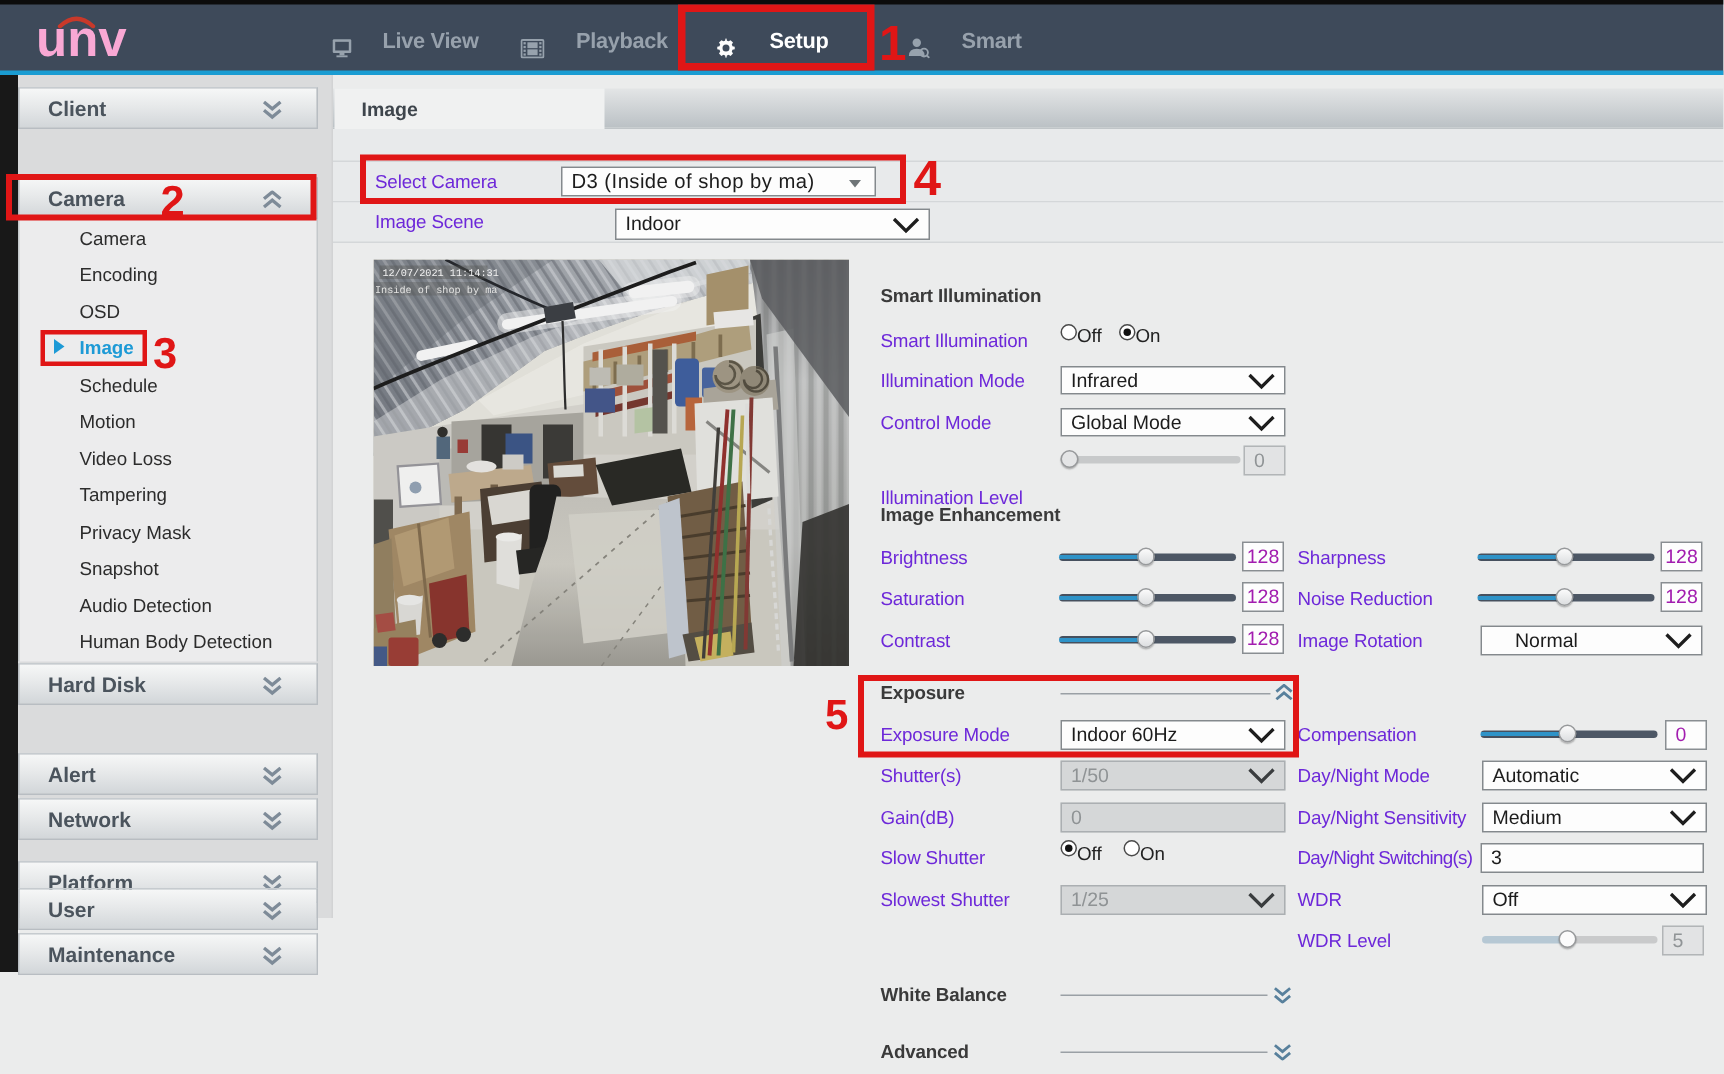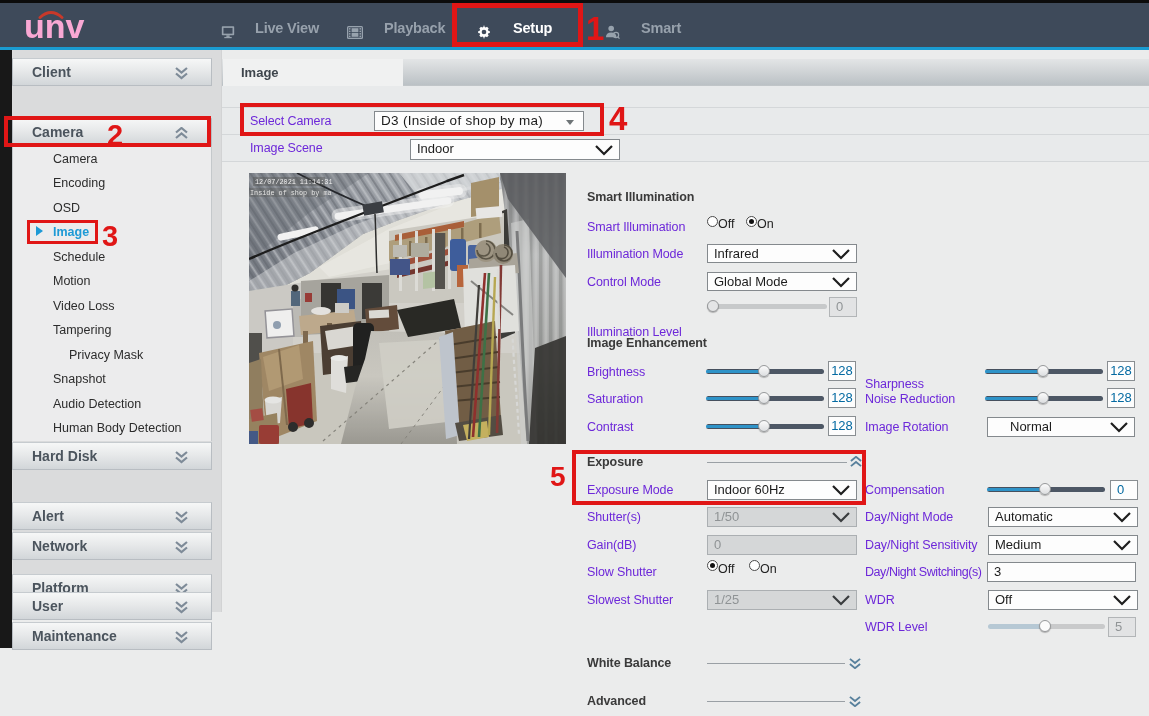--- a/index.html
+++ b/index.html
@@ -43,21 +43,21 @@
   .lbl { position:absolute; font-size:12.5px; letter-spacing:-.1px; color:#6d28d9; line-height:16px; white-space:nowrap; }
   .bold { font-weight:bold; color:#3a3a3a; }
 
   .dd { position:absolute; background:#fdfdfd; border:1px solid #84898d; font-size:13px;
     color:#1c1c1c; line-height:17px; padding-left:6px; white-space:nowrap; }
   .dd.dis { background:#d5d7d8; color:#8f9395; border-color:#abafb2; }
   .dd svg { position:absolute; right:6px; top:4px; }
   .tri { position:absolute; right:9px; top:8px; width:0; height:0;
     border-left:4px solid transparent; border-right:4px solid transparent; border-top:5px solid #6e7477; }
   .vbox { position:absolute; width:28px; height:20px; background:#fdfdfd; border:1px solid #898e92;
-    font-size:13px; color:#0369a1; text-align:center; line-height:18px; }
+    font-size:13px; color:#a21caf; text-align:center; line-height:18px; }
   .vbox.dis { background:#e2e3e4; color:#909496; border-color:#b2b5b7; text-align:left; padding-left:6px; }
 
   .radio { position:absolute; width:11px; height:11px; border-radius:50%;
     border:1px solid #4a4a4a; background:#fff; }
   .radio.sel::after { content:""; position:absolute; left:2px; top:2px; width:5px; height:5px;
     border-radius:50%; background:#111; }
   .rlbl { position:absolute; font-size:12.5px; color:#222; line-height:14px; }
 
   .track { position:absolute; height:5px; border-radius:3px; }
   .thumb { position:absolute; width:12px; height:12px; border-radius:50%;
@@ -153,21 +153,21 @@
       </svg></div>
   <div class="sub" style="top:101px;">Camera</div>
   <div class="sub" style="top:125px;">Encoding</div>
   <div class="sub" style="top:150px;">OSD</div>
   <div class="sub" style="top:174px; color:#1d9ad6; font-weight:bold;">Image</div>
   <div class="abs" style="left:36px; top:176px; width:0; height:0; border-top:5px solid transparent; border-bottom:5px solid transparent; border-left:7px solid #1d9ad6;"></div>
   <div class="sub" style="top:199px;">Schedule</div>
   <div class="sub" style="top:223px;">Motion</div>
   <div class="sub" style="top:248px;">Video Loss</div>
   <div class="sub" style="top:272px;">Tampering</div>
-  <div class="sub" style="top:297px;margin-left:16px;">Privacy Mask</div>
+  <div class="sub" style="top:297px;">Privacy Mask</div>
   <div class="sub" style="top:321px;">Snapshot</div>
   <div class="sub" style="top:346px;">Audio Detection</div>
   <div class="sub" style="top:370px;">Human Body Detection</div>
   <div class="mhead" style="top:392px;">Hard Disk<svg class="chev" width="14" height="13">
         <use href="#chevdd"></use>
       </svg></div>
   <div class="mhead" style="top:452px;">Alert<svg class="chev" width="14" height="13">
         <use href="#chevdd"></use>
       </svg></div>
   <div class="mhead" style="top:482px;">Network<svg class="chev" width="14" height="13">
@@ -401,21 +401,21 @@
   <div class="thumb" style="left:485px; top:250px; background:#e4e5e6;"></div>
   <div class="vbox dis" style="left:607px; top:247px;">0</div>
 
   <div class="lbl bold" style="left:365px; top:285px;">Image Enhancement</div>
 
   <div class="lbl" style="left:365px; top:314px;">Brightness</div>
   <div class="track" style="left:484px; top:319px; width:60px; background:linear-gradient(#46505e 0%,#46505e 22%,#2e93c8 26%,#2e93c8 76%,#46505e 80%,#46505e 100%);"></div>
   <div class="track" style="left:544px; top:319px; width:58px; background:#4d5765;"></div>
   <div class="thumb" style="left:536px; top:315px;"></div>
   <div class="vbox" style="left:606px; top:311px;">128</div>
-  <div class="lbl" style="left:643px; top:314px;margin-top:12px;">Sharpness</div>
+  <div class="lbl" style="left:643px; top:314px;">Sharpness</div>
   <div class="track" style="left:763px; top:319px; width:60px; background:linear-gradient(#46505e 0%,#46505e 22%,#2e93c8 26%,#2e93c8 76%,#46505e 80%,#46505e 100%);"></div>
   <div class="track" style="left:823px; top:319px; width:58px; background:#4d5765;"></div>
   <div class="thumb" style="left:815px; top:315px;"></div>
   <div class="vbox" style="left:885px; top:311px;">128</div>
 
   <div class="lbl" style="left:365px; top:341px;">Saturation</div>
   <div class="track" style="left:484px; top:346px; width:60px; background:linear-gradient(#46505e 0%,#46505e 22%,#2e93c8 26%,#2e93c8 76%,#46505e 80%,#46505e 100%);"></div>
   <div class="track" style="left:544px; top:346px; width:58px; background:#4d5765;"></div>
   <div class="thumb" style="left:536px; top:342px;"></div>
   <div class="vbox" style="left:606px; top:338px;">128</div>

